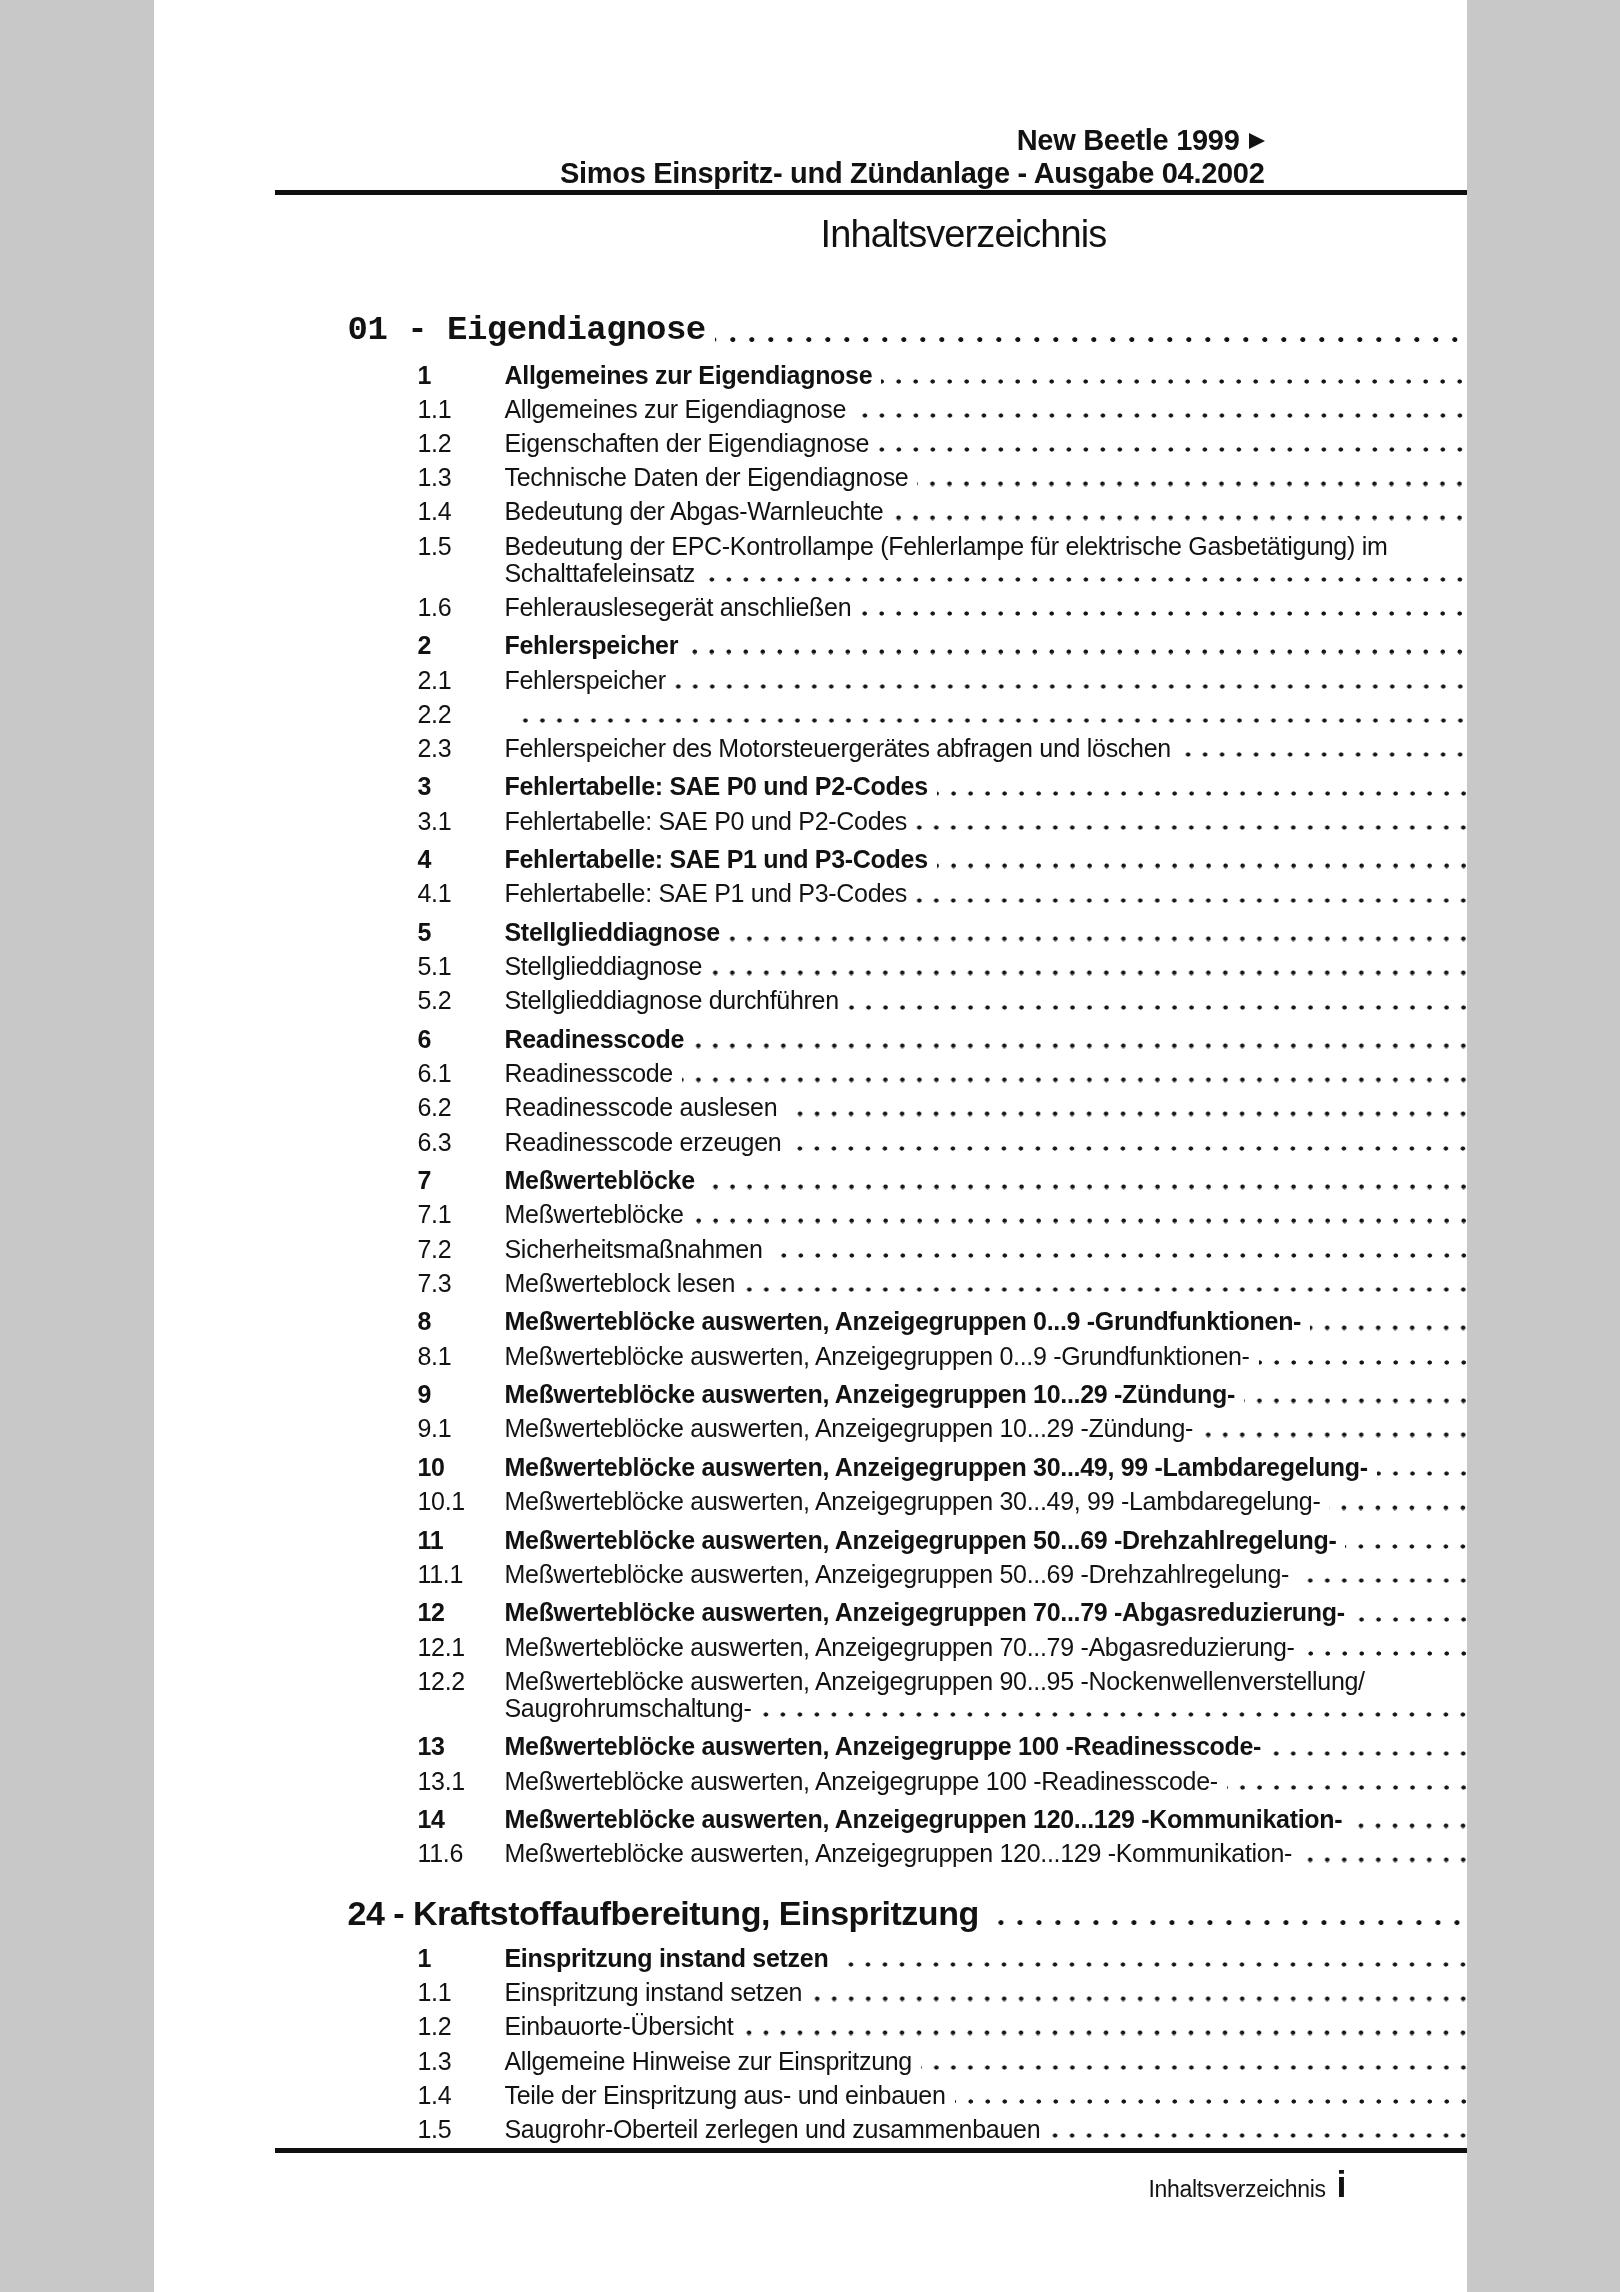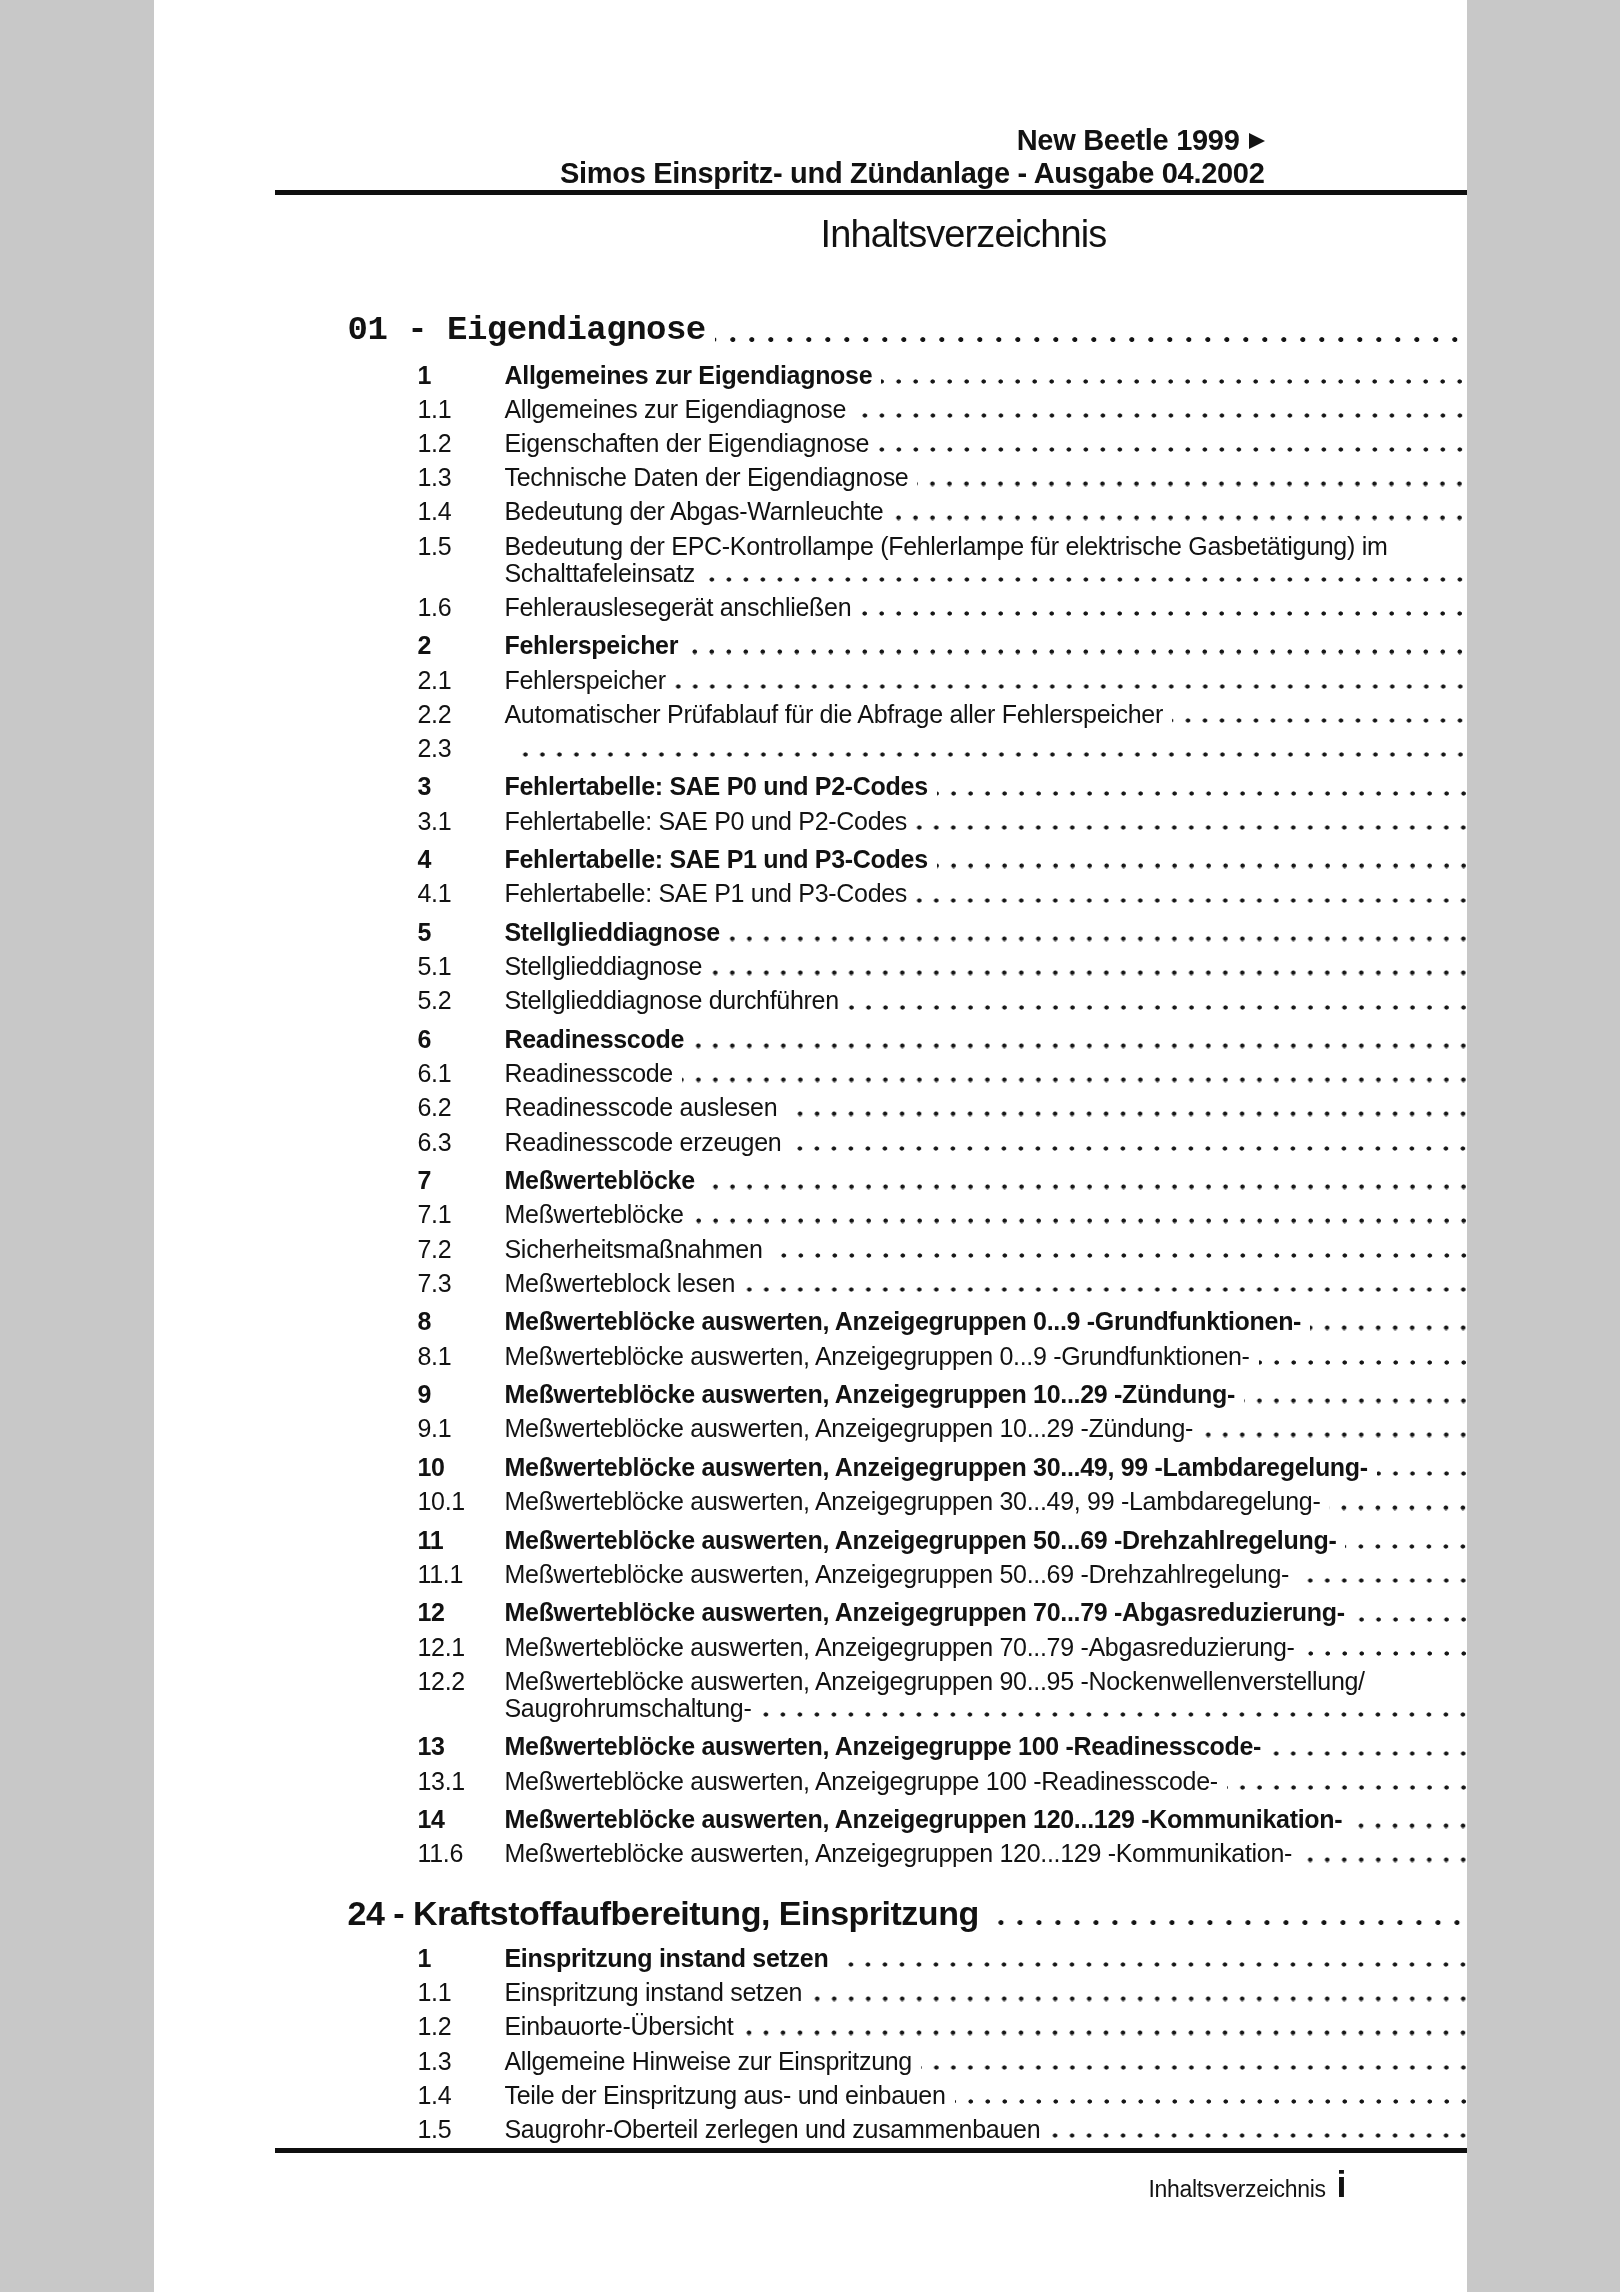--- a/index.html
+++ b/index.html
@@ -142,26 +142,26 @@
         <span class="pg">8</span>
       </div>
       <div class="row ss">
         <span class="num">2.1</span>
         <span class="txt">Fehlerspeicher</span>
         <span class="leader"></span>
         <span class="pg">8</span>
       </div>
       <div class="row ss">
         <span class="num">2.2</span>
-        <span class="txt">Automatischer Prüfablauf für die Abfrage aller Fehlerspeicher</span>
         <span class="leader"></span>
         <span class="pg">8</span>
       </div>
       <div class="row ss">
         <span class="num">2.3</span>
+        <span class="txt">Fehlerspeicher des Motorsteuergerätes abfragen und löschen</span>
         <span class="leader"></span>
         <span class="pg">9</span>
       </div>
       <div class="row s">
         <span class="num">3</span>
         <span class="txt">Fehlertabelle: SAE P0 und P2-Codes</span>
         <span class="leader"></span>
         <span class="pg">10</span>
       </div>
       <div class="row ss">

